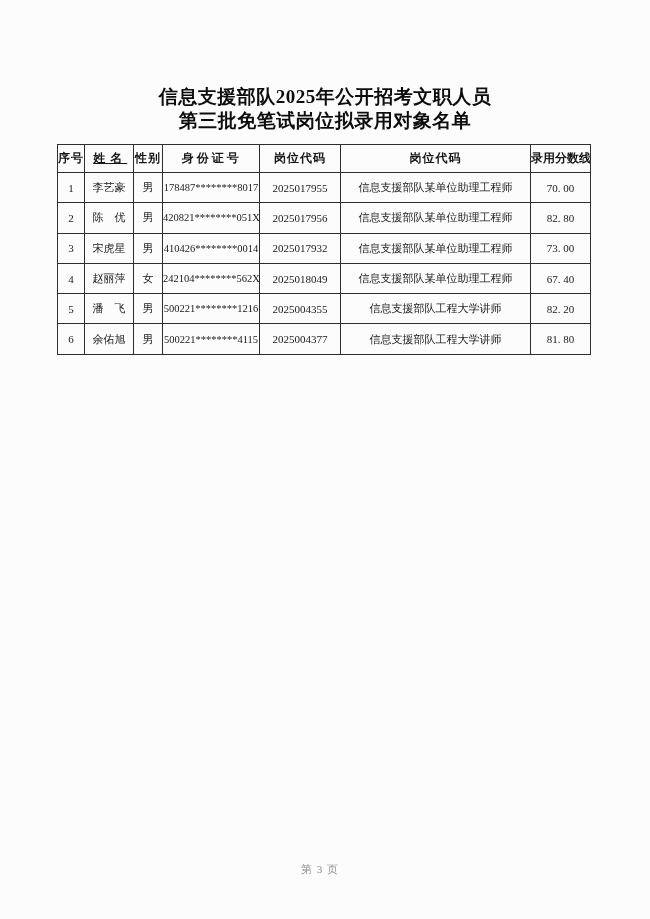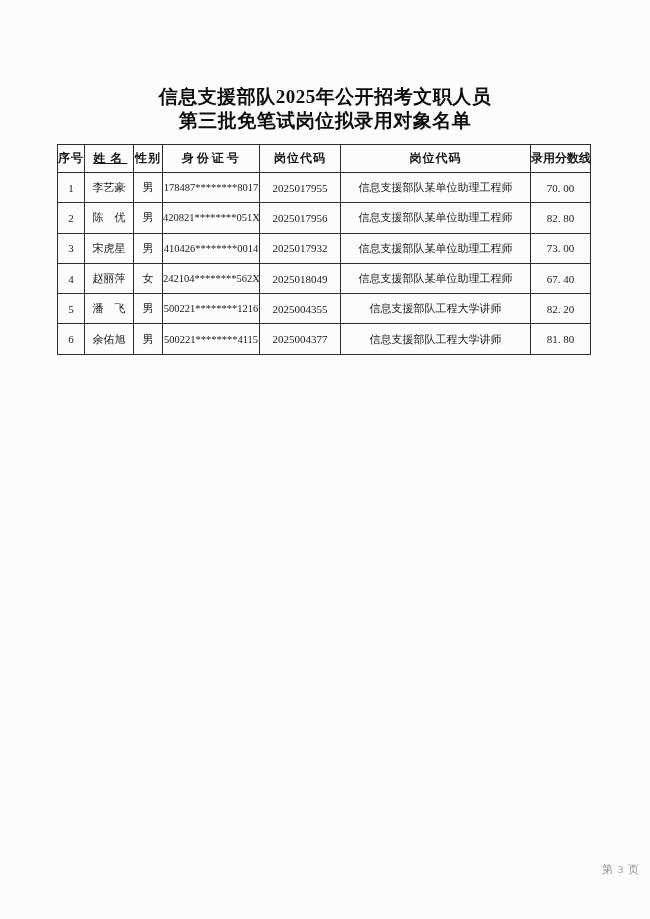--- a/index.html
+++ b/index.html
@@ -59,21 +59,21 @@
     height: 30.3px;
     font-size: 11px;
     color: #1a1a1a;
   }
   .roster tbody td:nth-child(4) { font-size: 10.5px; }
   .doc-footer {
     position: absolute;
     top: 862px;
     left: 0;
     width: 640px;
-    text-align: right;
+    text-align: center;
     font-family: "Liberation Serif", "DejaVu Serif", serif;
     font-size: 11px;
     letter-spacing: 1px;
     color: #8f8f8f;
   }
 </style>
 </head>
 <body>
 
 <div class="page">

